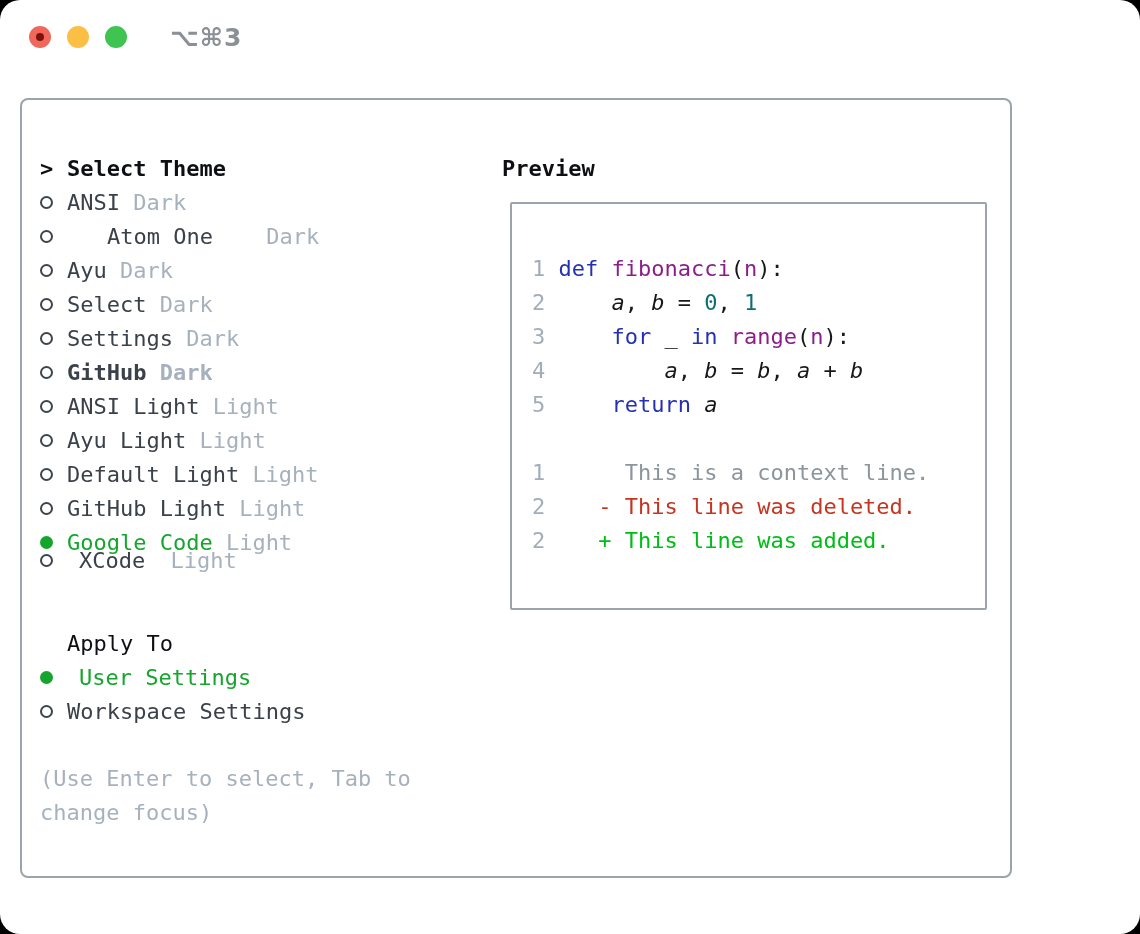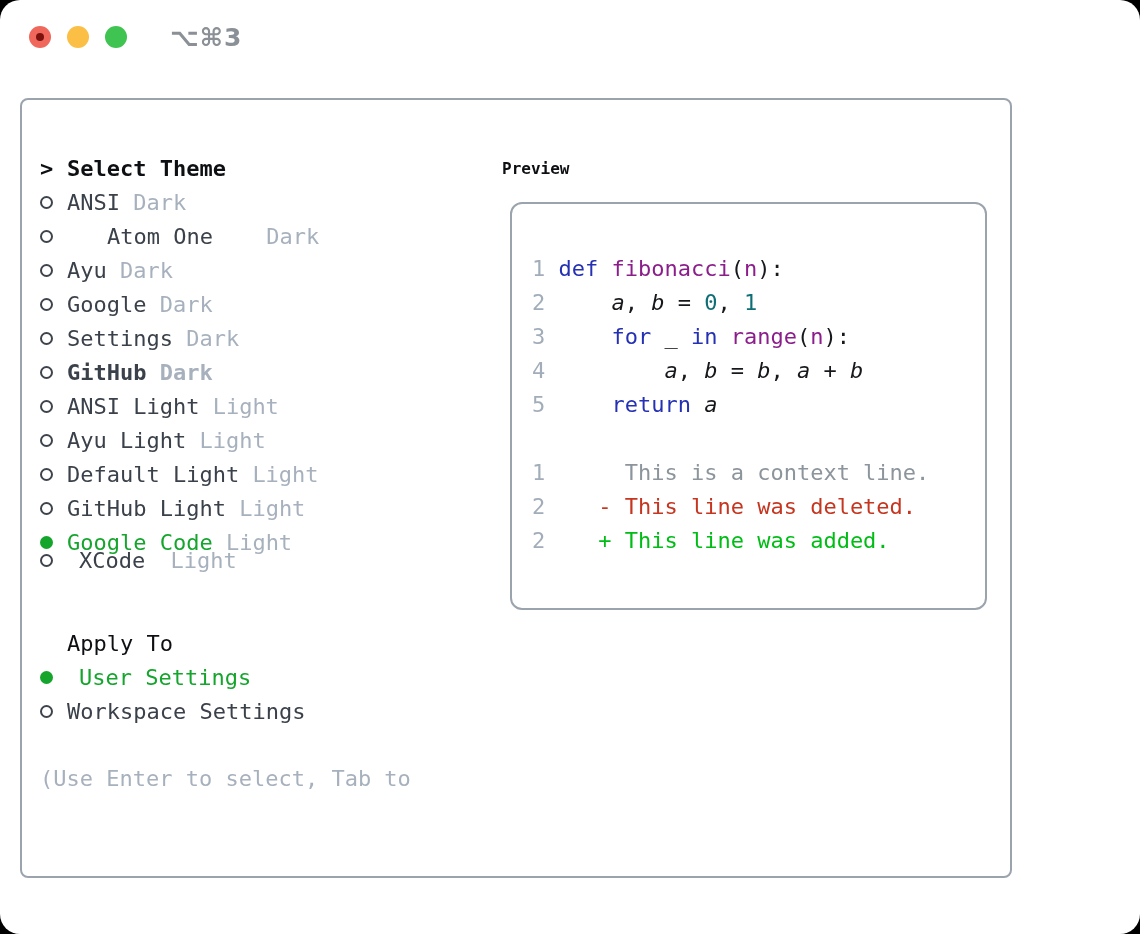--- a/index.html
+++ b/index.html
@@ -54,25 +54,25 @@
   .ivariant{color:var(--text-dim);margin-left:0.6em;}
   .opt-label.sel{color:var(--accent-green);}
   .apply-hdr{color:var(--text-black);}
   .hint{
     position:absolute;left:18px;top:662px;
     font-size:22px;line-height:34px;color:var(--text-dim);white-space:pre;
   }
   
   .preview-title{
     position:absolute;left:480px;top:51px;height:34px;display:flex;align-items:center;
-    font-size:16px;font-weight:bold;color:var(--text-black);text-align:center;
+    font-size:22px;font-weight:bold;color:var(--text-black);text-align:center;
   }
   .preview-box{
     position:absolute;left:488px;top:102px;width:477px;height:408px;
-    border:2px solid var(--border-gray);border-radius:12px;
+    border:2px solid var(--border-gray);border-radius:2px;
     box-sizing:border-box;background:#fff;
     padding:48px 0 0 20px;overflow:hidden;
   }
   .pline{
     font-size:22px;line-height:34px;height:34px;white-space:pre;color:var(--pl);
   }
   .ln{display:inline-block;width:2ch;color:var(--line-number-gray);}
   .tok-kw{color:var(--keyword-blue);}
   .tok-fn{color:var(--function-purple);}
   .tok-lit{color:var(--literal-teal);}
@@ -100,42 +100,42 @@
 
     <div class="row" style="top:51px;">
       <span class="marker"><span class="prompt">&gt;</span></span>
       <span class="hdr">Select Theme</span>
     </div>
 
     <div id="theme-list">
         <div class="row" style="top: 85px;"><span class="marker"><span class="dot"></span></span><span class="iname">ANSI</span><span class="ivariant">Dark</span></div>
         <div class="row" style="top: 119px; gap: 40px;"><span class="marker"><span class="dot"></span></span><span class="iname">Atom One</span><span class="ivariant">Dark</span></div>
         <div class="row" style="top: 153px;"><span class="marker"><span class="dot"></span></span><span class="iname">Ayu</span><span class="ivariant">Dark</span></div>
-        <div class="row" style="top: 187px;"><span class="marker"><span class="dot"></span></span><span class="iname">Google</span><span class="ivariant">Dark</span></div>
+        <div class="row" style="top: 187px;"><span class="marker"><span class="dot"></span></span><span class="iname">Select</span><span class="ivariant">Dark</span></div>
         <div class="row" style="top: 221px;"><span class="marker"><span class="dot"></span></span><span class="iname">Settings</span><span class="ivariant">Dark</span></div>
         <div class="row" style="top: 255px; font-weight: bold;"><span class="marker"><span class="dot"></span></span><span class="iname">GitHub</span><span class="ivariant">Dark</span></div>
         <div class="row" style="top: 289px;"><span class="marker"><span class="dot"></span></span><span class="iname">ANSI Light</span><span class="ivariant">Light</span></div>
         <div class="row" style="top: 323px;"><span class="marker"><span class="dot"></span></span><span class="iname">Ayu Light</span><span class="ivariant">Light</span></div>
         <div class="row" style="top: 357px;"><span class="marker"><span class="dot"></span></span><span class="iname">Default Light</span><span class="ivariant">Light</span></div>
         <div class="row" style="top: 391px;"><span class="marker"><span class="dot"></span></span><span class="iname">GitHub Light</span><span class="ivariant">Light</span></div>
         <div class="row" style="top: 425px;"><span class="marker"><span class="dot sel"></span></span><span class="iname sel">Google Code</span><span class="ivariant">Light</span></div>
         <div class="row" style="top: 443px; gap: 12px;"><span class="marker"><span class="dot"></span></span><span class="iname">XCode</span><span class="ivariant">Light</span></div>
       </div>
 
     <div class="row" style="top:526px;">
       <span class="marker"></span>
       <span class="apply-hdr">Apply To</span>
     </div>
 
     <div id="apply-options">
         <div class="row" style="top: 560px; gap: 12px;"><span class="marker"><span class="dot sel"></span></span><span class="opt-label sel">User Settings</span></div>
         <div class="row" style="top: 594px;"><span class="marker"><span class="dot"></span></span><span class="opt-label">Workspace Settings</span></div>
       </div>
 
-    <div class="hint"><span>(Use Enter to select, Tab to</span><br></div>
+    <div class="hint"><span>(Use Enter to select, Tab to</span><br><span>change focus)</span></div>
 
     <div class="preview-title">Preview</div>
 
     <div class="preview-box" id="preview-box">
         <div class="pline"><span class="ln">1</span><span class="tok-kw">def</span><span class="tok-pl"> </span><span class="tok-fn">fibonacci</span><span class="tok-pl">(</span><span class="tok-fn">n</span><span class="tok-pl">):</span></div>
         <div class="pline"><span class="ln">2</span><span class="tok-pl">    </span><span class="tok-var">a</span><span class="tok-pl">, </span><span class="tok-var">b</span><span class="tok-pl"> = </span><span class="tok-lit">0</span><span class="tok-pl">, </span><span class="tok-lit">1</span></div>
         <div class="pline"><span class="ln">3</span><span class="tok-pl">    </span><span class="tok-kw">for</span><span class="tok-pl"> _ </span><span class="tok-kw">in</span><span class="tok-pl"> </span><span class="tok-fn">range</span><span class="tok-pl">(</span><span class="tok-fn">n</span><span class="tok-pl">):</span></div>
         <div class="pline"><span class="ln">4</span><span class="tok-pl">        </span><span class="tok-var">a</span><span class="tok-pl">, </span><span class="tok-var">b</span><span class="tok-pl"> = </span><span class="tok-var">b</span><span class="tok-pl">, </span><span class="tok-var">a</span><span class="tok-pl"> + </span><span class="tok-var">b</span></div>
         <div class="pline"><span class="ln">5</span><span class="tok-pl">    </span><span class="tok-kw">return</span><span class="tok-pl"> </span><span class="tok-var">a</span></div>
         <div class="pline"><span class="ln"></span></div>

